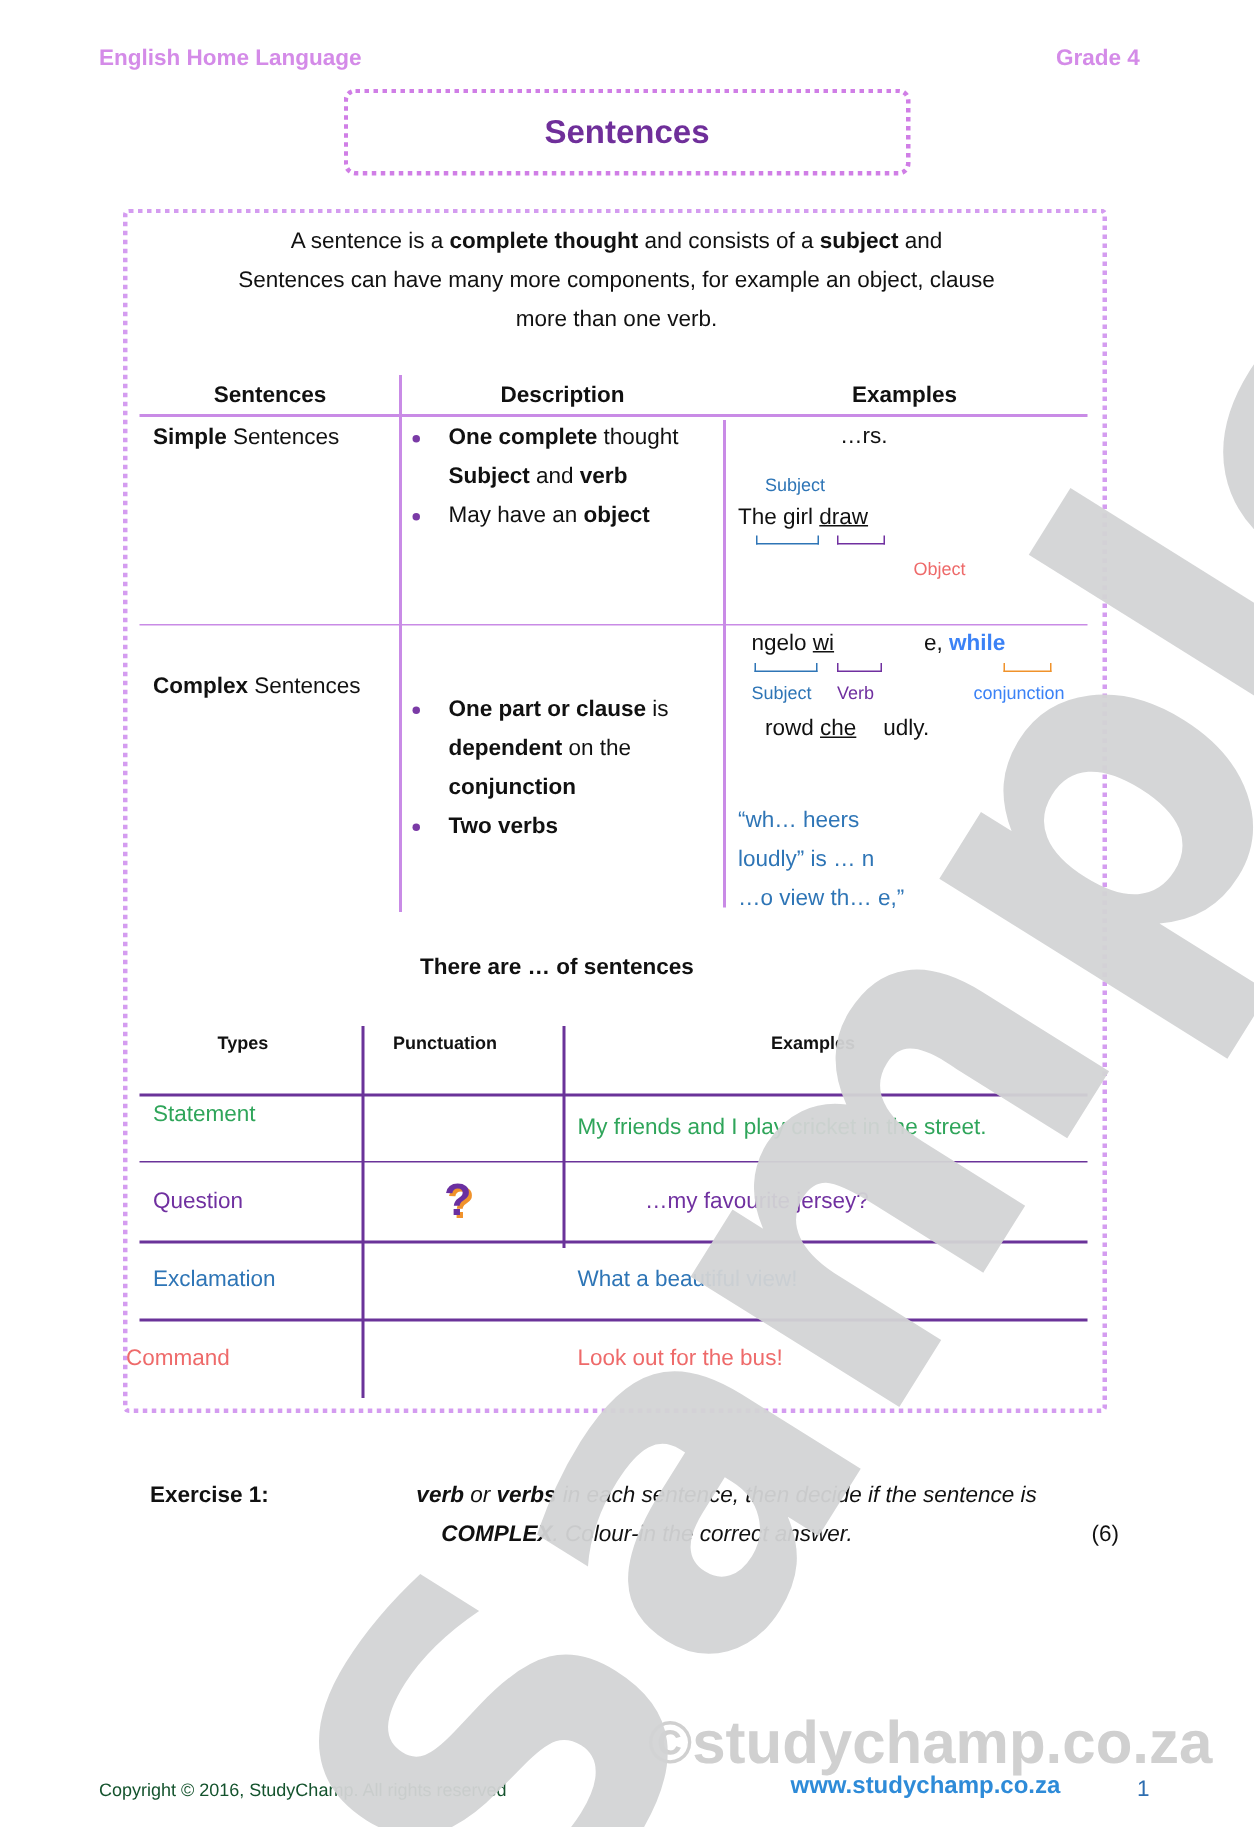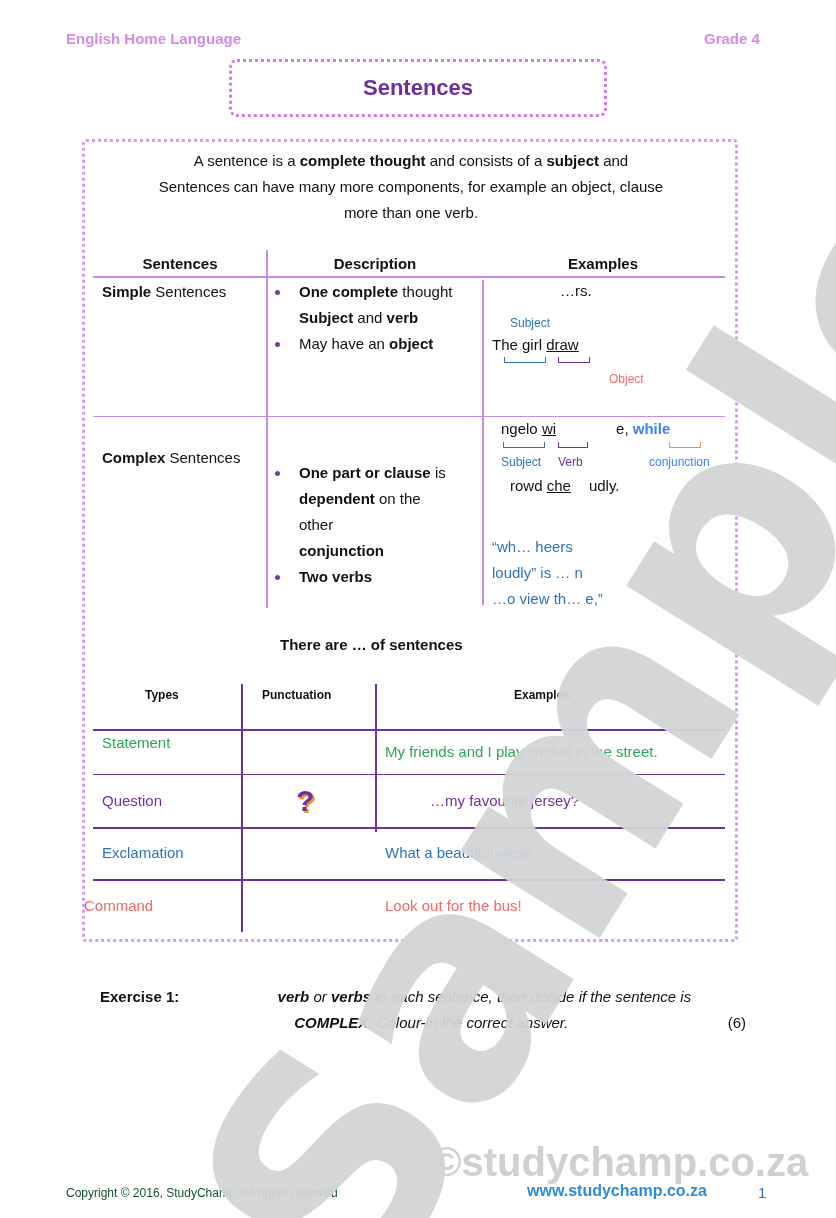--- a/index.html
+++ b/index.html
@@ -115,21 +115,20 @@
 <div class="brk" style="left:504px;top:357px;width:42px;border-color:#2e75b6;" data-name="subject-bracket"></div>
 <div class="brk" style="left:558px;top:357px;width:32px;border-color:#7030a0;" data-name="verb-bracket"></div>
 <div class="lbl red-txt" style="left:609px;top:372px;" data-name="label-object">Object</div>
 
 <div class="t1-cell" style="left:102px;top:417px;margin-top:28px;" data-name="complex-sentences-cell">
   <b>Complex</b><span> Sentences</span>
 </div>
 <ul class="bul" style="left:271px;top:417px;margin-top:43px;" data-name="complex-description-list">
   <li data-name="list-item"><b>One part or clause</b><span> is</span></li>
   <li data-name="list-item" style="padding-left:28px;"><span style="position:absolute;left:-1000px"></span><b>dependent</b><span> on the</span></li>
-  <li data-name="list-item-cont" class="nob"><span>other</span></li>
   <li data-name="list-item-cont" class="nob"><b>conjunction</b></li>
   <li data-name="list-item"><b>Two verbs</b></li>
 </ul>
 <style>
   .bul li:nth-child(2)::before { display: none; }
   .bul .nob::before { display: none; }
   ul[data-name="complex-description-list"] li:nth-child(2)::before { display:none; }
 </style>
 
 <div class="ex" style="left:501px;top:420px;" data-name="complex-example-line1">

